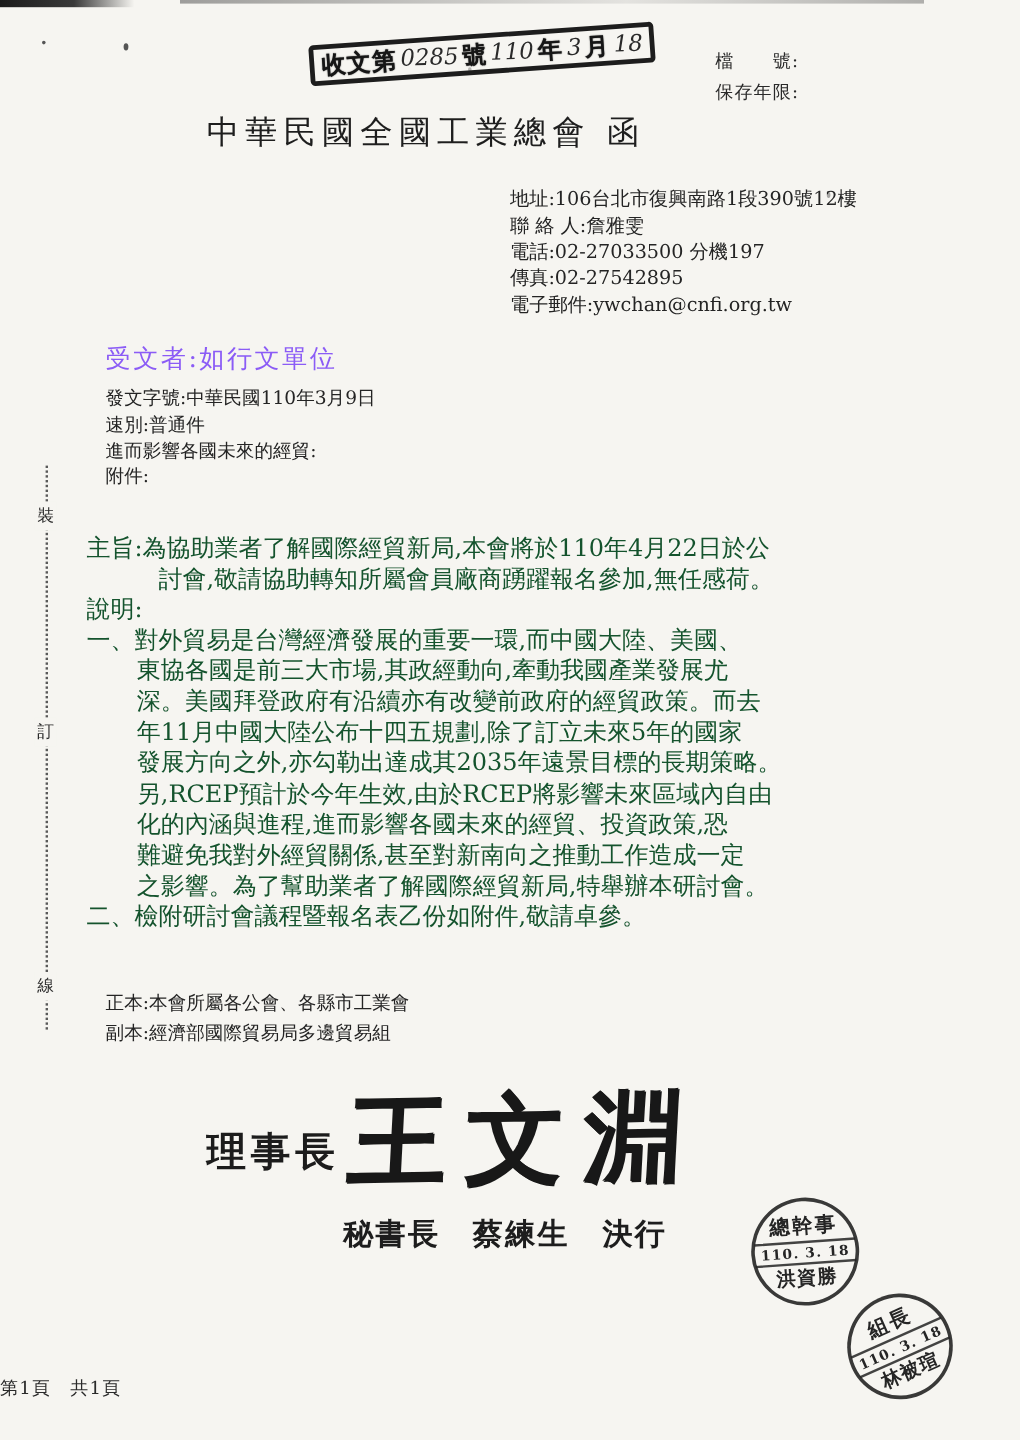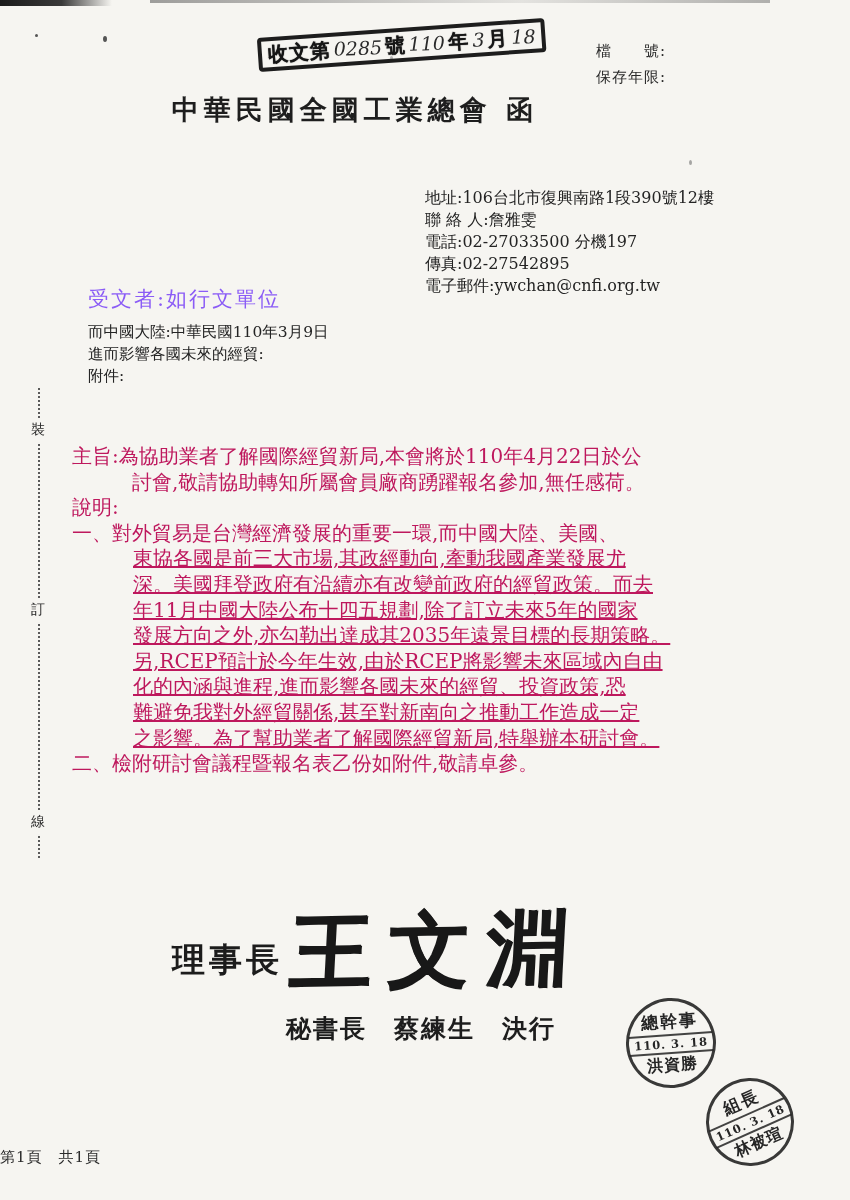--- a/index.html
+++ b/index.html
@@ -38,34 +38,34 @@
   .receipt-stamp .ink-block{
     display:inline-block;width:24px;height:22px;background:#242424;border-radius:3px;
     color:#2e2e2e;overflow:hidden;font-size:16px;line-height:22px;text-align:center;margin-left:4px;
   }
   
   .file-box{position:absolute;left:596px;top:38px;font-size:15px;line-height:26px;color:#2a2a2a;}
   .file-box div{letter-spacing:1px;}
   
   .doc-title{
     position:absolute;left:0;top:92px;width:710px;text-align:center;
-    font-size:27px;font-weight:700;letter-spacing:5px;color:#1e1e1e;
-  }
-  
-  .contact{position:absolute;left:425px;top:155px;font-size:16px;line-height:22px;color:#242424;margin-top:32px;}
+    font-size:27px;font-weight:400;letter-spacing:5px;color:#1e1e1e;
+  }
+  
+  .contact{position:absolute;left:425px;top:155px;font-size:16px;line-height:22px;color:#242424;}
   
   .recipient{position:absolute;left:88px;top:285px;font-size:21px;letter-spacing:2px;color:#8b5cf6;}
   
   .meta{position:absolute;left:88px;top:322px;font-size:15.5px;line-height:21.8px;color:#242424;}
   
-  .body-text{position:absolute;left:72px;top:444px;width:730px;font-size:20px;line-height:25.6px;color:#be185d;}
+  .body-text{position:absolute;left:72px;top:444px;width:730px;font-size:20px;line-height:25.6px;color:#14532d;}
   .body-text .line{white-space:nowrap;}
   .body-text .cont{margin-left:60px;}
   .expl-label{margin-top:0;}
-  .item .cont{margin-left:61px;text-decoration:underline;}
+  .item .cont{margin-left:42px;}
   
   .distribution{position:absolute;left:88px;top:824px;font-size:15.5px;line-height:25px;color:#242424;}
   
   .chairman-title{position:absolute;left:172px;top:938px;font-size:33px;font-weight:600;letter-spacing:4px;color:#1c1c1c;}
   .chairman-name{
     position:absolute;left:290px;top:908px;
     font-size:82px;font-weight:700;letter-spacing:16px;color:#181818;
     transform:skewX(-4deg) rotate(-1deg);
     text-shadow:1px 1px 0 #181818;
     line-height:1;
@@ -134,21 +134,22 @@
     <div>地址:106台北市復興南路1段390號12樓</div>
     <div>聯 絡 人:詹雅雯</div>
     <div>電話:02-27033500 分機197</div>
     <div>傳真:02-27542895</div>
     <div>電子郵件:ywchan@cnfi.org.tw</div>
   </div>
 
   <div class="recipient">受文者:如行文單位</div>
 
   <div class="meta">
-    <div>而中國大陸:中華民國110年3月9日</div>
+    <div>發文字號:中華民國110年3月9日</div>
+    <div>速別:普通件</div>
     <div>進而影響各國未來的經貿:</div>
     <div>附件:</div>
   </div>
 
   <div class="body-text">
     <div class="subject">
       <div class="line">
         <span>主旨:</span><span>為協助業者了解國際經貿新局,本會將於110年4月22日於公</span>
       </div>
       <div class="line cont">討會,敬請協助轉知所屬會員廠商踴躍報名參加,無任感荷。</div>
@@ -170,20 +171,24 @@
       <div class="line cont">之影響。為了幫助業者了解國際經貿新局,特舉辦本研討會。</div>
     </div>
 
     <div class="item">
       <div class="line">
         <span>二、</span><span>檢附研討會議程暨報名表乙份如附件,敬請卓參。</span>
       </div>
     </div>
   </div>
 
+  <div class="distribution">
+    <div>正本:本會所屬各公會、各縣市工業會</div>
+    <div>副本:經濟部國際貿易局多邊貿易組</div>
+  </div>
 
   <div class="chairman-title">理事長</div>
   <div class="chairman-name">王文淵</div>
   <div class="secretary-line">秘書長　蔡練生　決行</div>
 
   <div class="round-stamp stamp1">
     <div class="rs-title">總幹事</div>
     <div class="rs-date">110. 3. 18</div>
     <div class="rs-name">洪資勝</div>
   </div>

